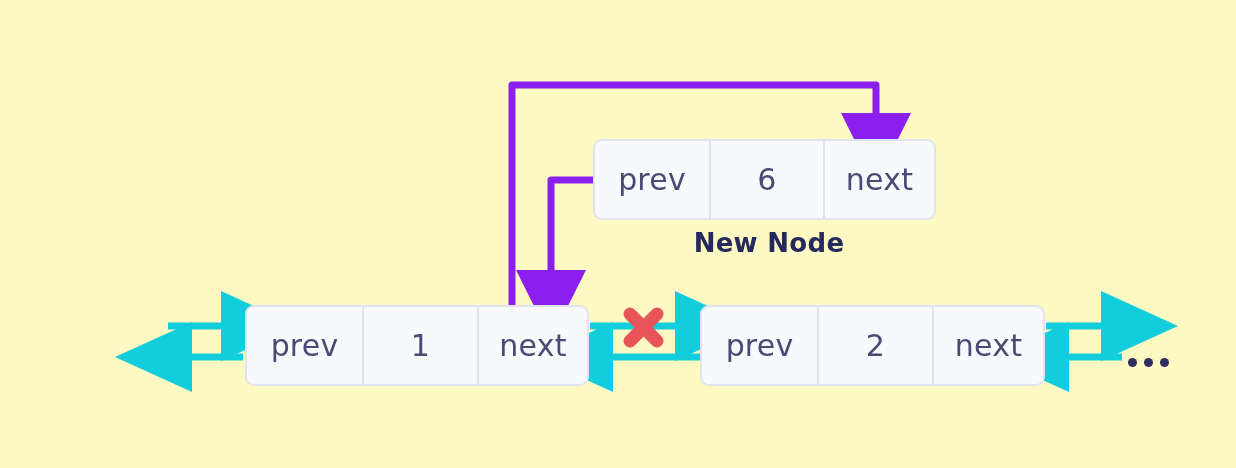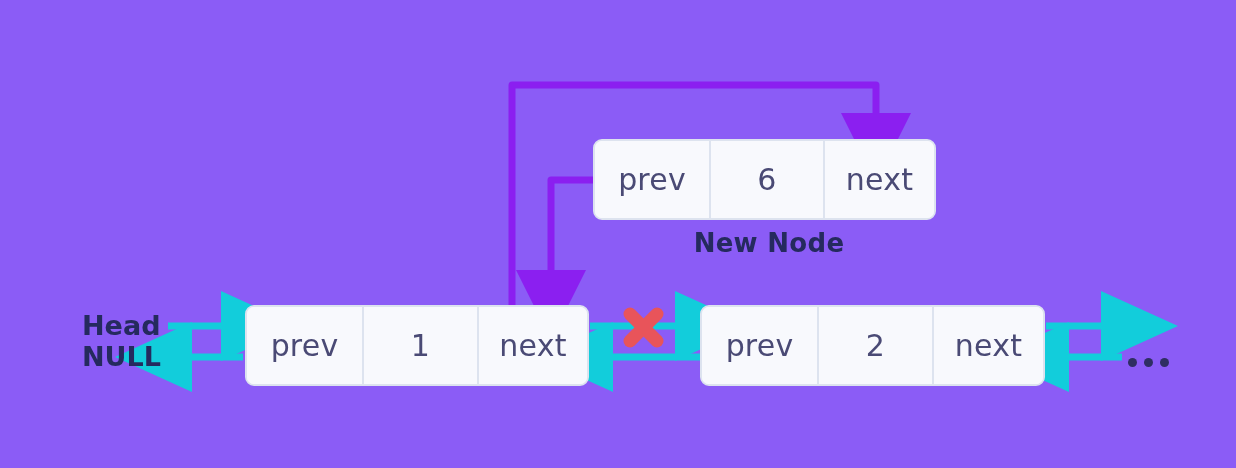--- a/index.html
+++ b/index.html
@@ -10,21 +10,21 @@
   body {
     width: 1236px;
     height: 468px;
     font-family: "DejaVu Sans", "Liberation Sans", sans-serif;
     overflow: hidden;
   }
   #canvas {
     position: relative;
     width: 1236px;
     height: 468px;
-    background: #8b5cf6;
+    background: #fef9c3;
   }
   
   .node {
     position: absolute;
     display: flex;
     background: #f7f8fd;
     border: 2px solid #dde3ef;
     border-radius: 9px;
     box-sizing: border-box;
     overflow: hidden;
@@ -151,24 +151,20 @@
     <div class="cell" style="width:115px;">1</div>
     <div class="cell" style="width:110px;">next</div>
   </div>
 
   <div class="node" style="left:700px; top:305px; width:345px; height:81px;">
     <div class="cell" style="width:115px;">prev</div>
     <div class="cell" style="width:115px;">2</div>
     <div class="cell" style="width:111px;">next</div>
   </div>
 
-  <div class="label-head-null" style="left:82px; top:310px;">
-    <div>Head</div>
-    <div>NULL</div>
-  </div>
 
   <div class="ellipsis-dots" style="left:1128px; top:358px;">
     <span></span>
     <span></span>
     <span></span>
   </div>
 
 </div>
 
 </body></html>

